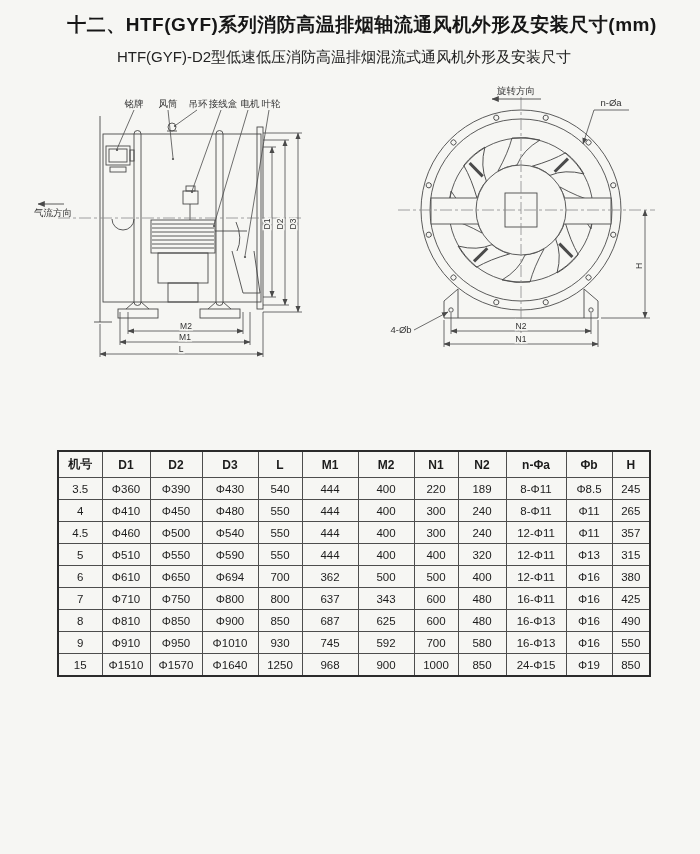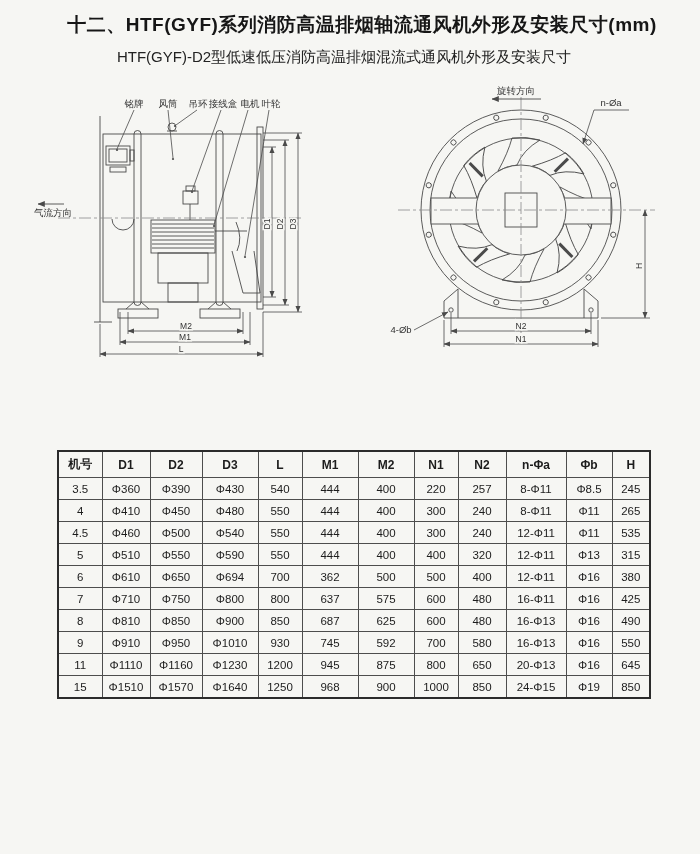--- a/index.html
+++ b/index.html
@@ -307,21 +307,21 @@
     <tbody>
         <tr>
           <td>3.5</td>
           <td>Φ360</td>
           <td>Φ390</td>
           <td>Φ430</td>
           <td>540</td>
           <td>444</td>
           <td>400</td>
           <td>220</td>
-          <td>257</td>
+          <td>189</td>
           <td>8-Φ11</td>
           <td>Φ8.5</td>
           <td>245</td>
         </tr>
         <tr>
           <td>4</td>
           <td>Φ410</td>
           <td>Φ450</td>
           <td>Φ480</td>
           <td>550</td>
@@ -338,21 +338,21 @@
           <td>Φ460</td>
           <td>Φ500</td>
           <td>Φ540</td>
           <td>550</td>
           <td>444</td>
           <td>400</td>
           <td>300</td>
           <td>240</td>
           <td>12-Φ11</td>
           <td>Φ11</td>
-          <td>535</td>
+          <td>357</td>
         </tr>
         <tr>
           <td>5</td>
           <td>Φ510</td>
           <td>Φ550</td>
           <td>Φ590</td>
           <td>550</td>
           <td>444</td>
           <td>400</td>
           <td>400</td>
@@ -375,21 +375,21 @@
           <td>Φ16</td>
           <td>380</td>
         </tr>
         <tr>
           <td>7</td>
           <td>Φ710</td>
           <td>Φ750</td>
           <td>Φ800</td>
           <td>800</td>
           <td>637</td>
-          <td>575</td>
+          <td>343</td>
           <td>600</td>
           <td>480</td>
           <td>16-Φ11</td>
           <td>Φ16</td>
           <td>425</td>
         </tr>
         <tr>
           <td>8</td>
           <td>Φ810</td>
           <td>Φ850</td>
@@ -411,34 +411,20 @@
           <td>930</td>
           <td>745</td>
           <td>592</td>
           <td>700</td>
           <td>580</td>
           <td>16-Φ13</td>
           <td>Φ16</td>
           <td>550</td>
         </tr>
         <tr>
-          <td>11</td>
-          <td>Φ1110</td>
-          <td>Φ1160</td>
-          <td>Φ1230</td>
-          <td>1200</td>
-          <td>945</td>
-          <td>875</td>
-          <td>800</td>
-          <td>650</td>
-          <td>20-Φ13</td>
-          <td>Φ16</td>
-          <td>645</td>
-        </tr>
-        <tr>
           <td>15</td>
           <td>Φ1510</td>
           <td>Φ1570</td>
           <td>Φ1640</td>
           <td>1250</td>
           <td>968</td>
           <td>900</td>
           <td>1000</td>
           <td>850</td>
           <td>24-Φ15</td>

